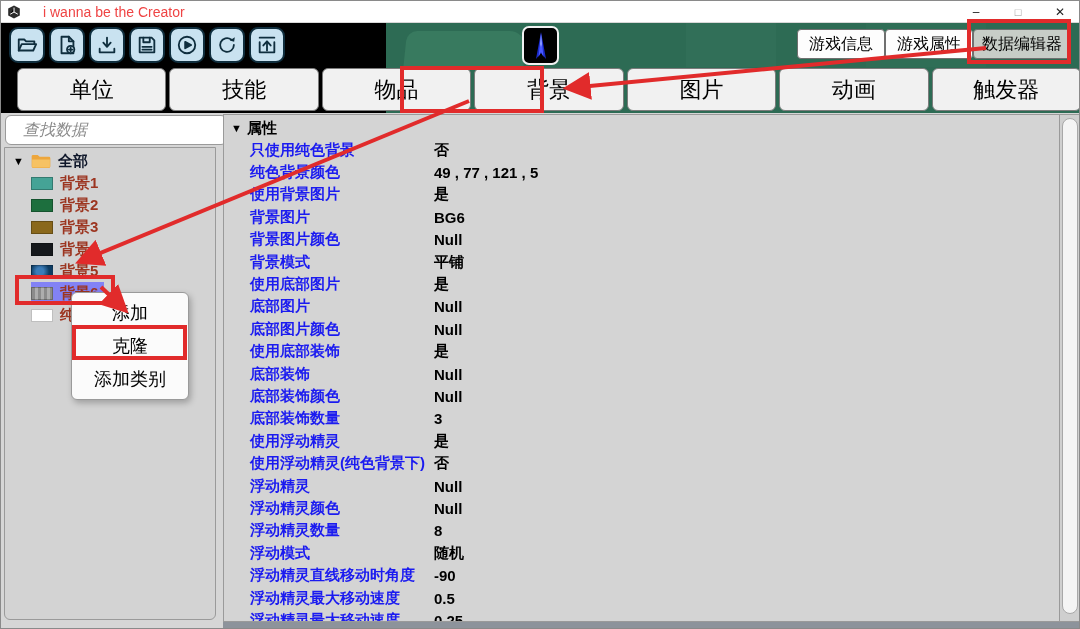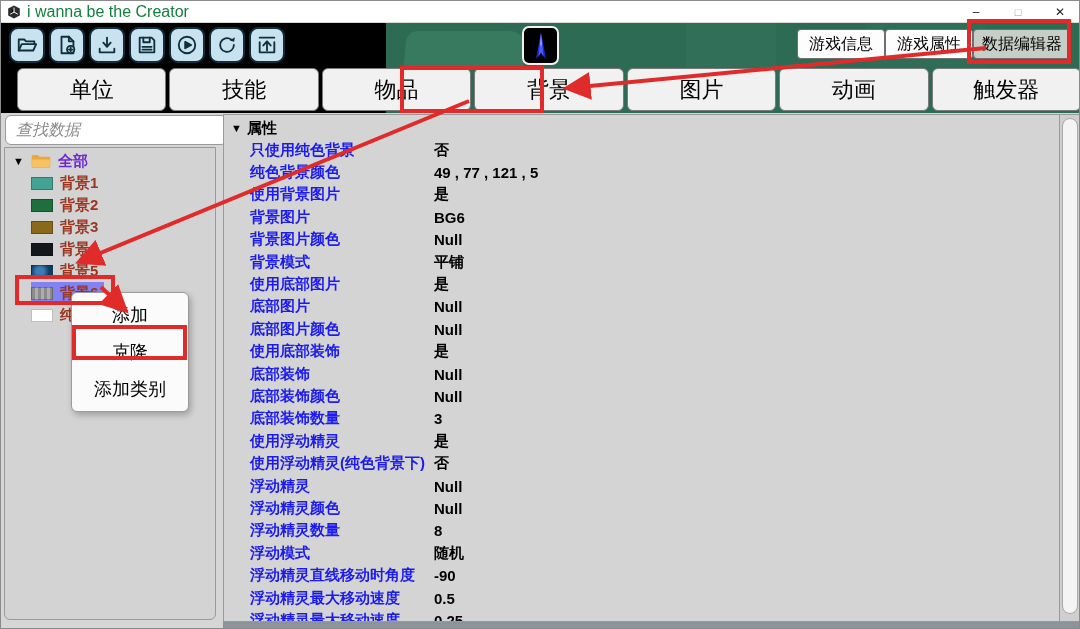--- a/index.html
+++ b/index.html
@@ -3,21 +3,21 @@
 <meta charset="utf-8">
 <style>
   * { margin:0; padding:0; box-sizing:border-box; }
   html,body { width:1080px; height:629px; overflow:hidden; }
   body { font-family:"Liberation Sans","DejaVu Sans",sans-serif; background:#d6d6d6; }
   #app { position:relative; width:1080px; height:629px; background:#d6d6d6; border:1px solid #8a8a8a; overflow:hidden; }
 
   
   .titlebar { position:absolute; left:0; top:0; width:1080px; height:22px; background:#ffffff; border-bottom:1px solid #d8d8d8; display:flex; align-items:center; }
   .appicon { width:14px; height:14px; margin:0 6px 0 6px; }
-  .title-text { font-size:16px; color:#15803d; }
+  .title-text { font-size:14px; color:#ef4444;margin-left:16px; }
   .wcontrols { position:absolute; right:0; top:0; height:22px; display:flex; }
   .wbtn { width:42px; height:22px; display:flex; align-items:center; justify-content:center; font-size:12px; color:#222; cursor:default; }
   .wbtn.max { color:#9a9a9a; font-size:11px; }
 
   
   .toolbar { position:absolute; left:0; top:22px; width:1080px; height:44px; background:#000; }
   .toolbar .green { position:absolute; left:385px; top:0; width:695px; height:44px; background:#2d6b54; overflow:hidden; }
   .gshape1 { position:absolute; left:18px; top:8px; width:120px; height:60px; background:#387a5f; border-radius:10px 18px 4px 4px; transform:skewX(-6deg); }
   .gshape2 { position:absolute; left:300px; top:0; width:90px; height:44px; background:#316f58; }
   .gshape3 { position:absolute; left:480px; top:0; width:120px; height:44px; background:#2f6e56; }
@@ -29,38 +29,38 @@
   .topbtn { min-width:88px; height:30px; background:#fdfdfd; border:1px solid #6f6f6f; border-radius:4px; font-size:16px; color:#000; display:flex; align-items:center; justify-content:center; padding:0 8px; }
   .topbtn.active { background:#c7cdc7; }
 
   
   .tabrow { position:absolute; left:0; top:66px; width:1080px; height:46px; background:#000; }
   .tabrow .green { position:absolute; left:385px; top:0; width:695px; height:46px; background:#2d6b54; }
   .tabbar { position:absolute; left:2px; top:0; width:1080px; height:46px; display:flex; gap:3px; padding:1px 2px 2px 14px; }
   .tab { flex:1; background:#f1f1f1; border:1px solid #7b7b7b; border-radius:6px; display:flex; align-items:center; justify-content:center; font-size:22px; color:#000; }
 
   
-  .search { position:absolute; left:4px; top:114px; width:222px; height:30px; background:#fff; border:1px solid #9a9a9a; border-radius:6px; font-style:italic; font-size:16px; color:#555; padding:0 10px; outline:none; }
+  .search { position:absolute; left:4px; top:114px; width:222px; height:30px; background:#fff; border:1px solid #9a9a9a; border-radius:6px; font-style:italic; font-size:16px; color:#555; padding:0 17px; outline:none; }
   .search::placeholder { color:#8a8a8a; font-style:italic; }
   .treepanel { position:absolute; left:3px; top:146px; width:212px; height:473px; background:#d3d3d3; border:1px solid #9a9a9a; border-radius:0 0 6px 6px; overflow:hidden; padding-top:2px; }
   .trow { height:22px; display:flex; align-items:center; }
   .trow.root { padding-left:8px; }
   .tri { font-size:11px; color:#000; width:18px; }
   .folder { width:20px; height:14px; margin-right:7px; }
-  .rootlabel { font-size:15px; font-weight:bold; color:#6d28d9; }
+  .rootlabel { font-size:15px; font-weight:bold; color:#0f172a; }
   .trow.item { padding-left:26px; }
   .rowbg { display:flex; align-items:center; height:22px; padding:0 6px 0 0; }
   .trow.item.selected .rowbg { background:#8282f5; }
   .swatch { width:22px; height:13px; margin-right:7px; border:1px solid rgba(0,0,0,0.25); }
   .swatch.stripes { background:repeating-linear-gradient(90deg,#8b8b8b 0 3px,#adadad 3px 6px); }
   .swatch.glow { background:radial-gradient(circle at 40% 50%, #3b7cb8 0 28%, #0e3d63 70%); }
   .tlabel { font-size:15px; font-weight:bold; color:#9c3520; white-space:nowrap; }
 
   
-  .ctxmenu { position:absolute; left:70px; top:291px; width:118px; height:120px; background:#fbfbfb; border:1px solid #9a9a9a; border-radius:6px; box-shadow:2px 3px 6px rgba(0,0,0,0.25); z-index:20; display:flex; flex-direction:column; justify-content:space-around; padding:4px 0; }
+  .ctxmenu { position:absolute; left:70px; top:291px; width:118px; height:108px; background:#fbfbfb; border:1px solid #9a9a9a; border-radius:6px; box-shadow:2px 3px 6px rgba(0,0,0,0.25); z-index:20; display:flex; flex-direction:column; justify-content:space-around; padding:4px 0; }
   .mitem { height:32px; display:flex; align-items:center; justify-content:center; font-size:18px; color:#000; }
 
   
   .propspanel { position:absolute; left:222px; top:113px; width:836px; height:508px; background:#d4d4d4; border:1px solid #9a9a9a; border-right:none; overflow:hidden; }
   .phead { display:flex; align-items:center; height:22px; padding-left:7px; margin-top:2px; }
   .phead .tri { width:16px; font-size:11px; }
   .phead .plabel { font-size:15px; font-weight:bold; color:#000; }
   .prow { height:22.4px; display:flex; align-items:center; padding-left:26px; }
   .pname { width:184px; font-size:15px; font-weight:bold; color:#1b1bf0; white-space:nowrap; }
   .pval { font-size:15px; font-weight:bold; color:#000; white-space:nowrap; }

